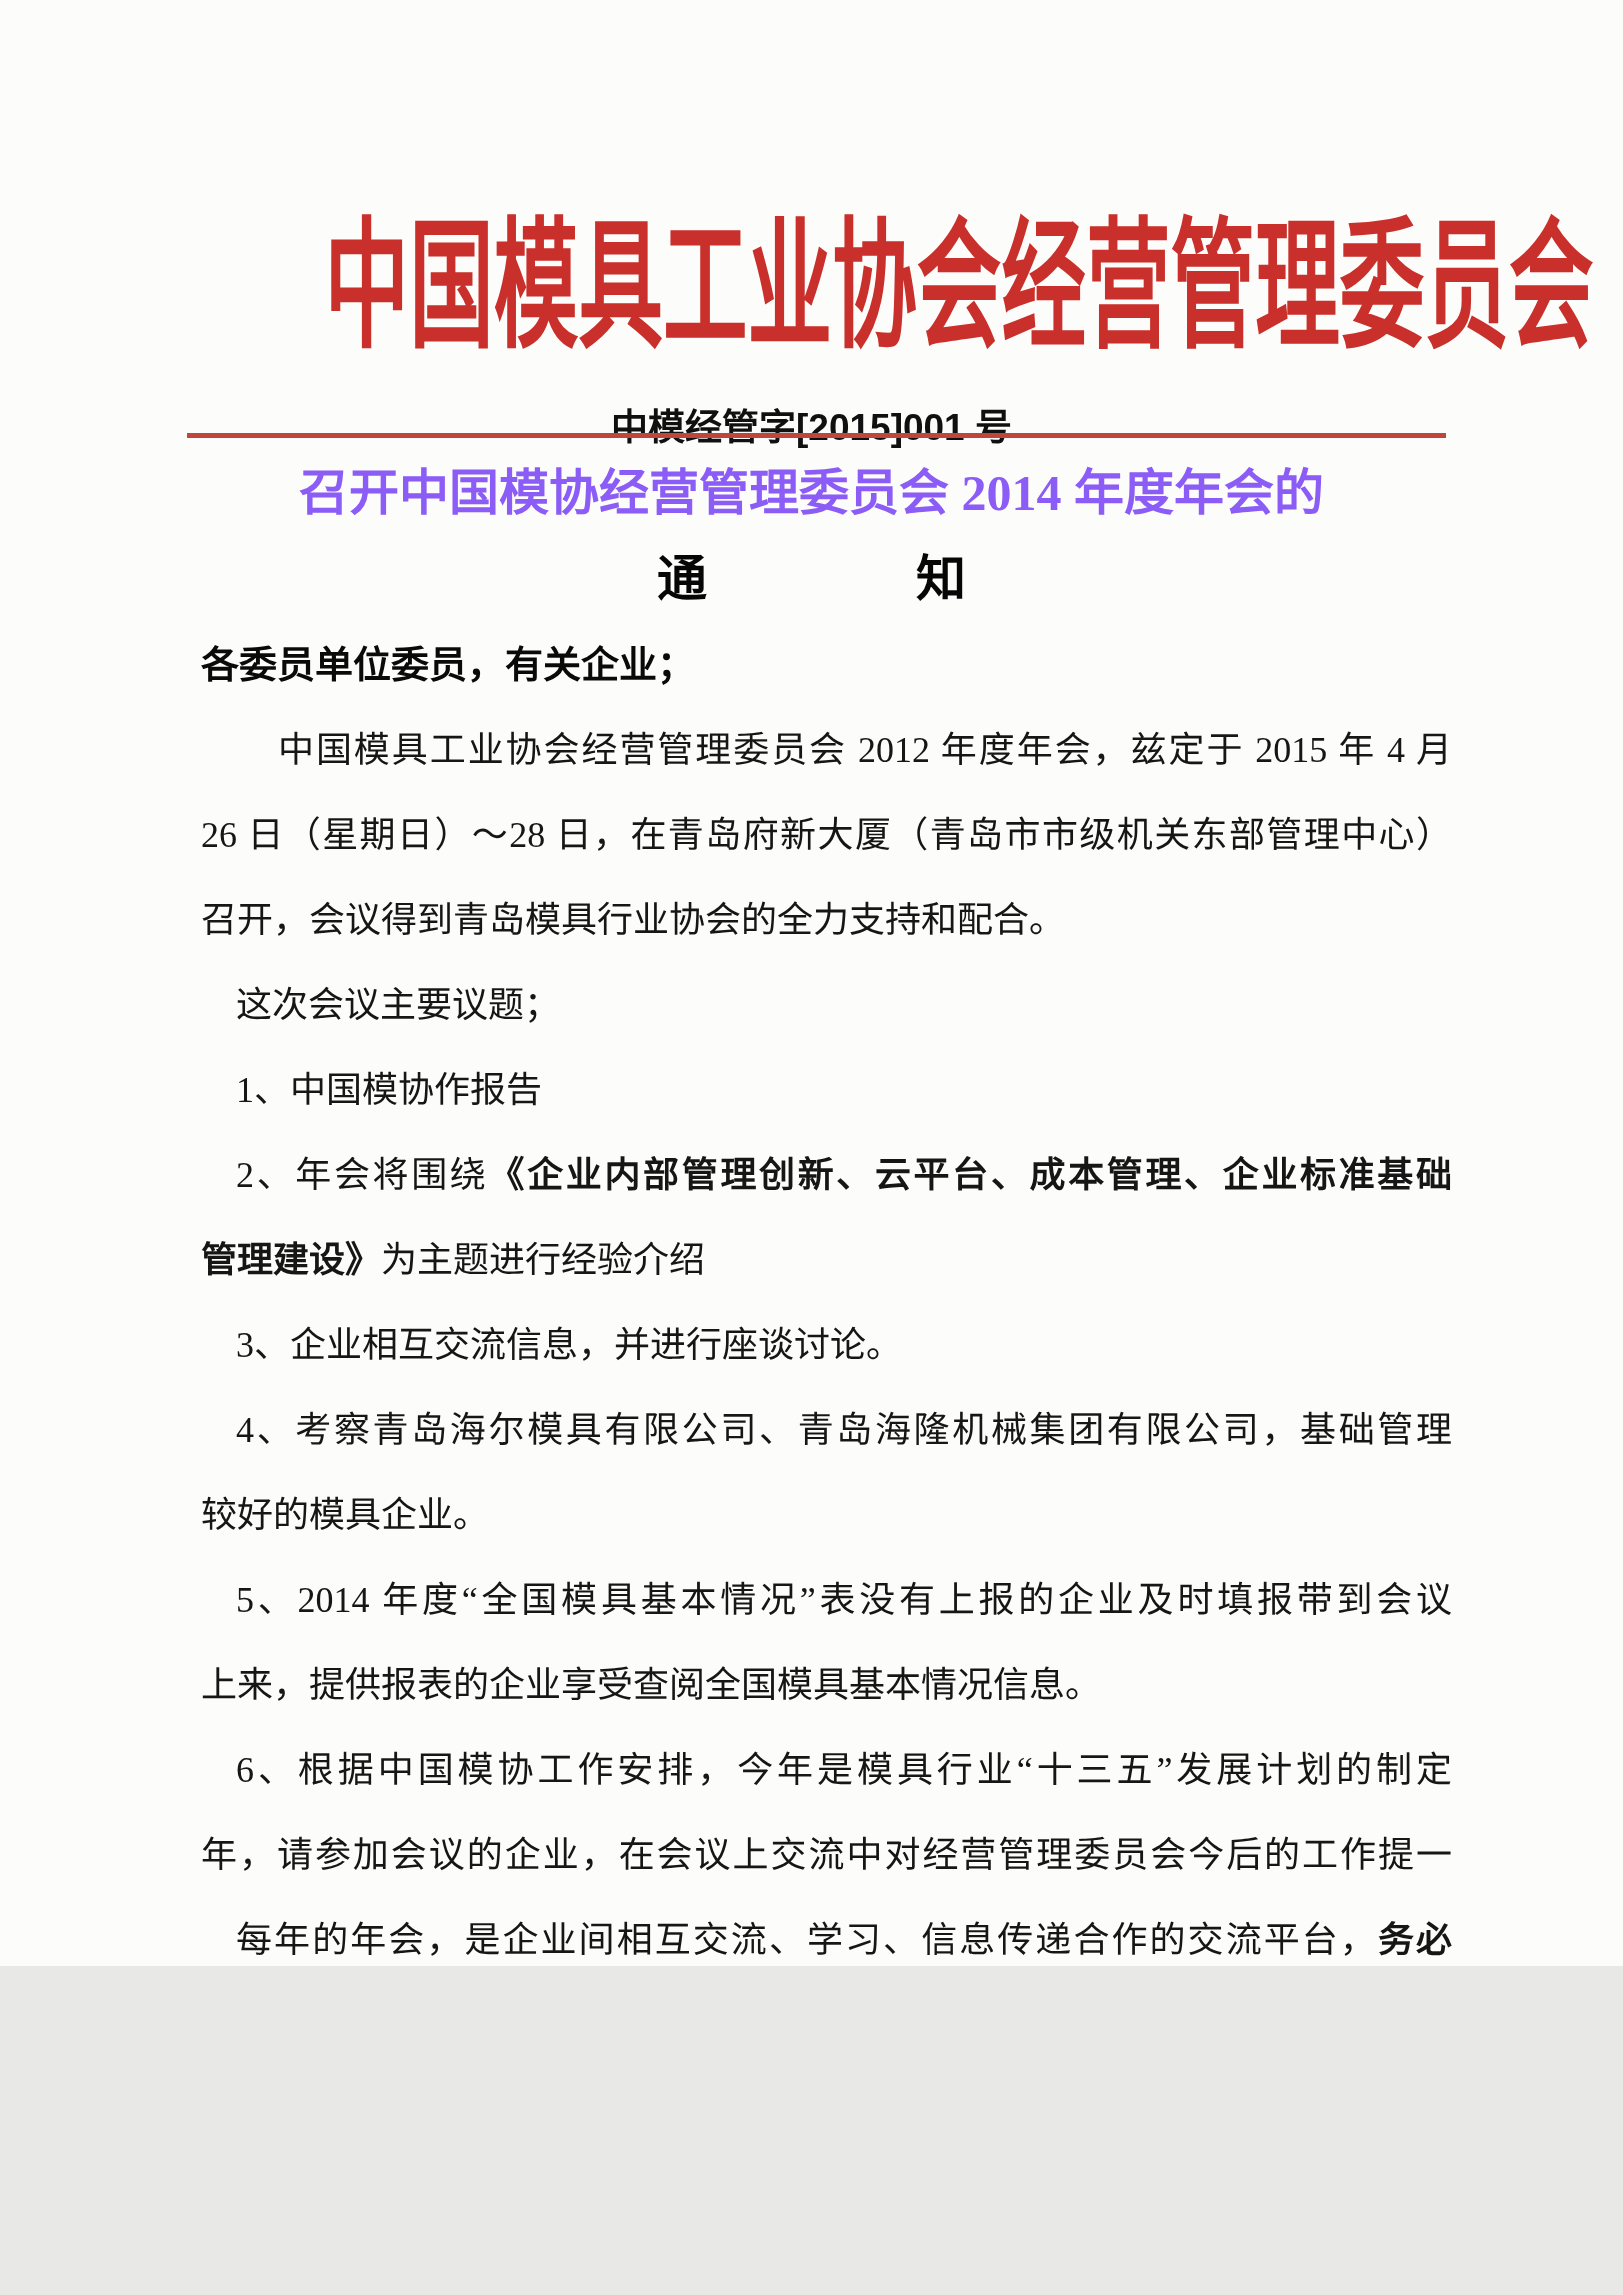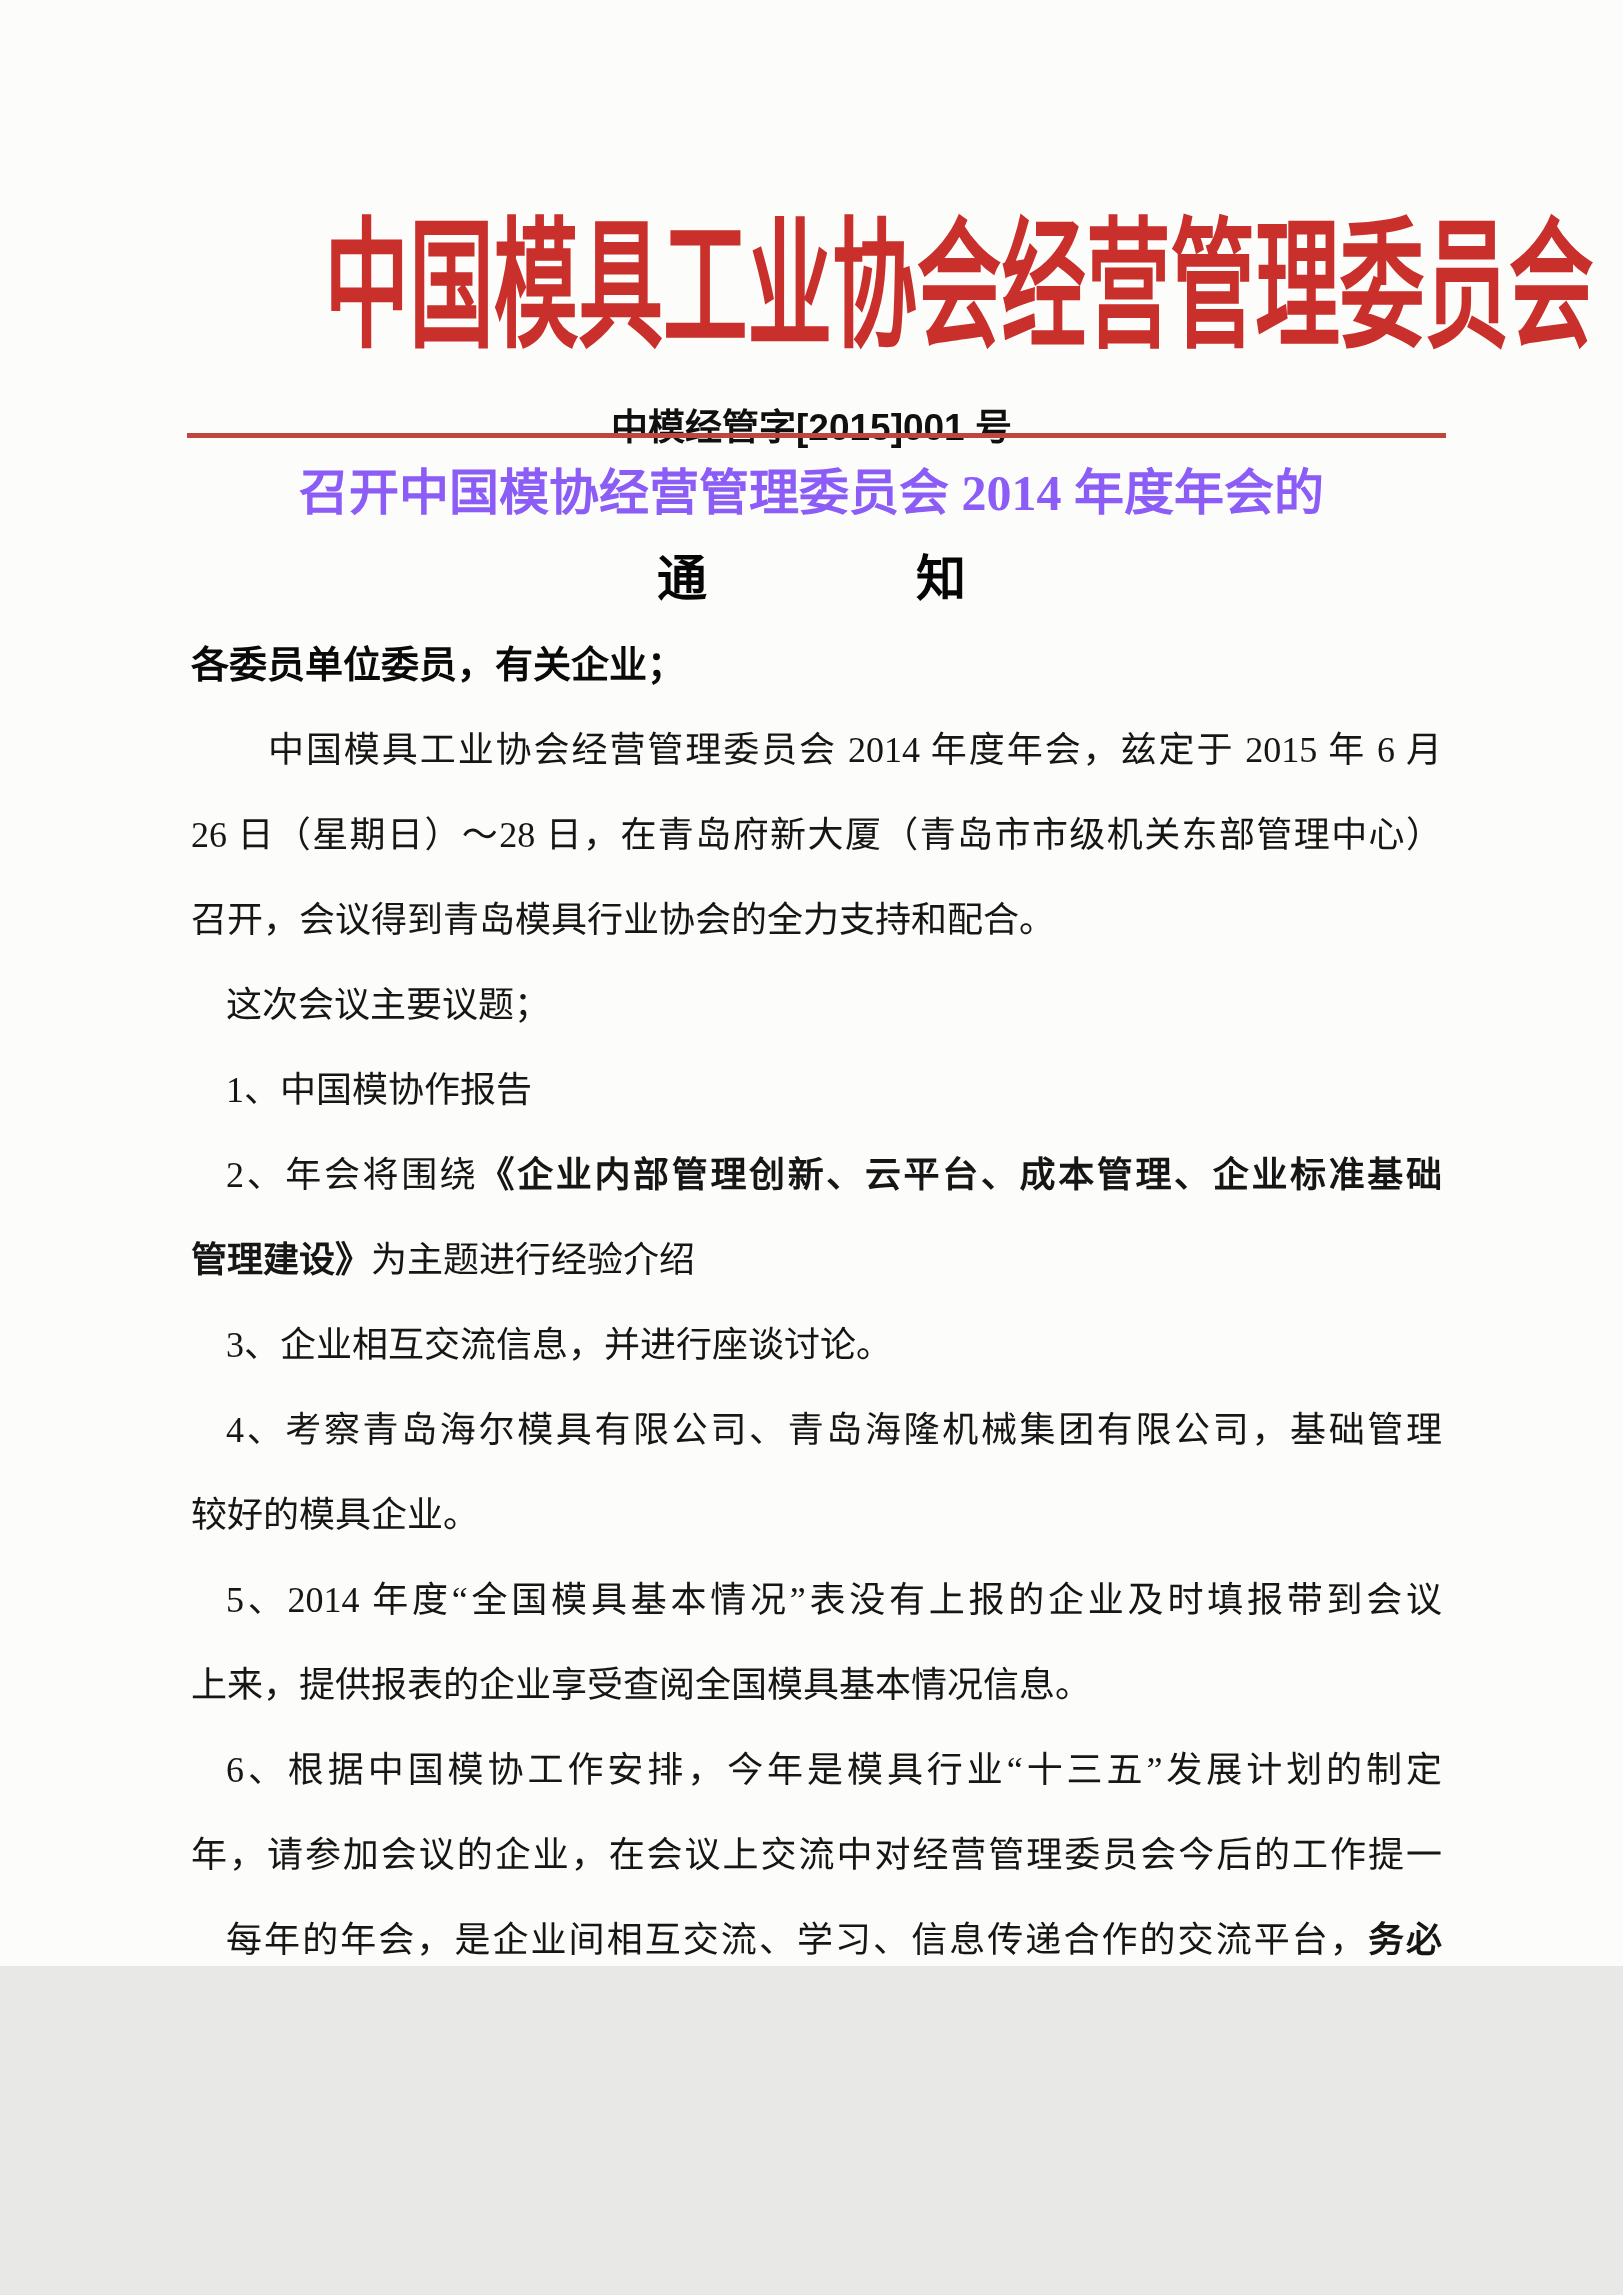--- a/index.html
+++ b/index.html
@@ -82,21 +82,21 @@
     gap: 209px;
     font-weight: bold;
     font-size: 50px;
     line-height: 62px;
     color: #060606;
   }
   
   .body-block {
     position: absolute;
     top: 623px;
-    left: 191px;
+    left: 201px;
     width: 1251px;
     font-size: 36px;
     color: var(--ink);
   }
   .line {
     height: 85px;
     line-height: 85px;
     text-align: left;
     overflow: visible;
   }
@@ -129,21 +129,21 @@
 
   <div class="title-line2">
     <span>通</span>
     <span>知</span>
   </div>
 
   <div class="body-block">
 
     <div class="line salutation">各委员单位委员，有关企业；</div>
 
-    <div class="line jf ind2">中国模具工业协会经营管理委员会 2014 年度年会，兹定于 2015 年 6 月</div>
+    <div class="line jf ind2">中国模具工业协会经营管理委员会 2012 年度年会，兹定于 2015 年 4 月</div>
 
     <div class="line jf">26 日（星期日）～28 日，在青岛府新大厦（青岛市市级机关东部管理中心）</div>
 
     <div class="line">召开，会议得到青岛模具行业协会的全力支持和配合。</div>
 
     <div class="line ind1">这次会议主要议题；</div>
 
     <div class="line ind1">1、中国模协作报告</div>
 
     <div class="line jf ind1">

